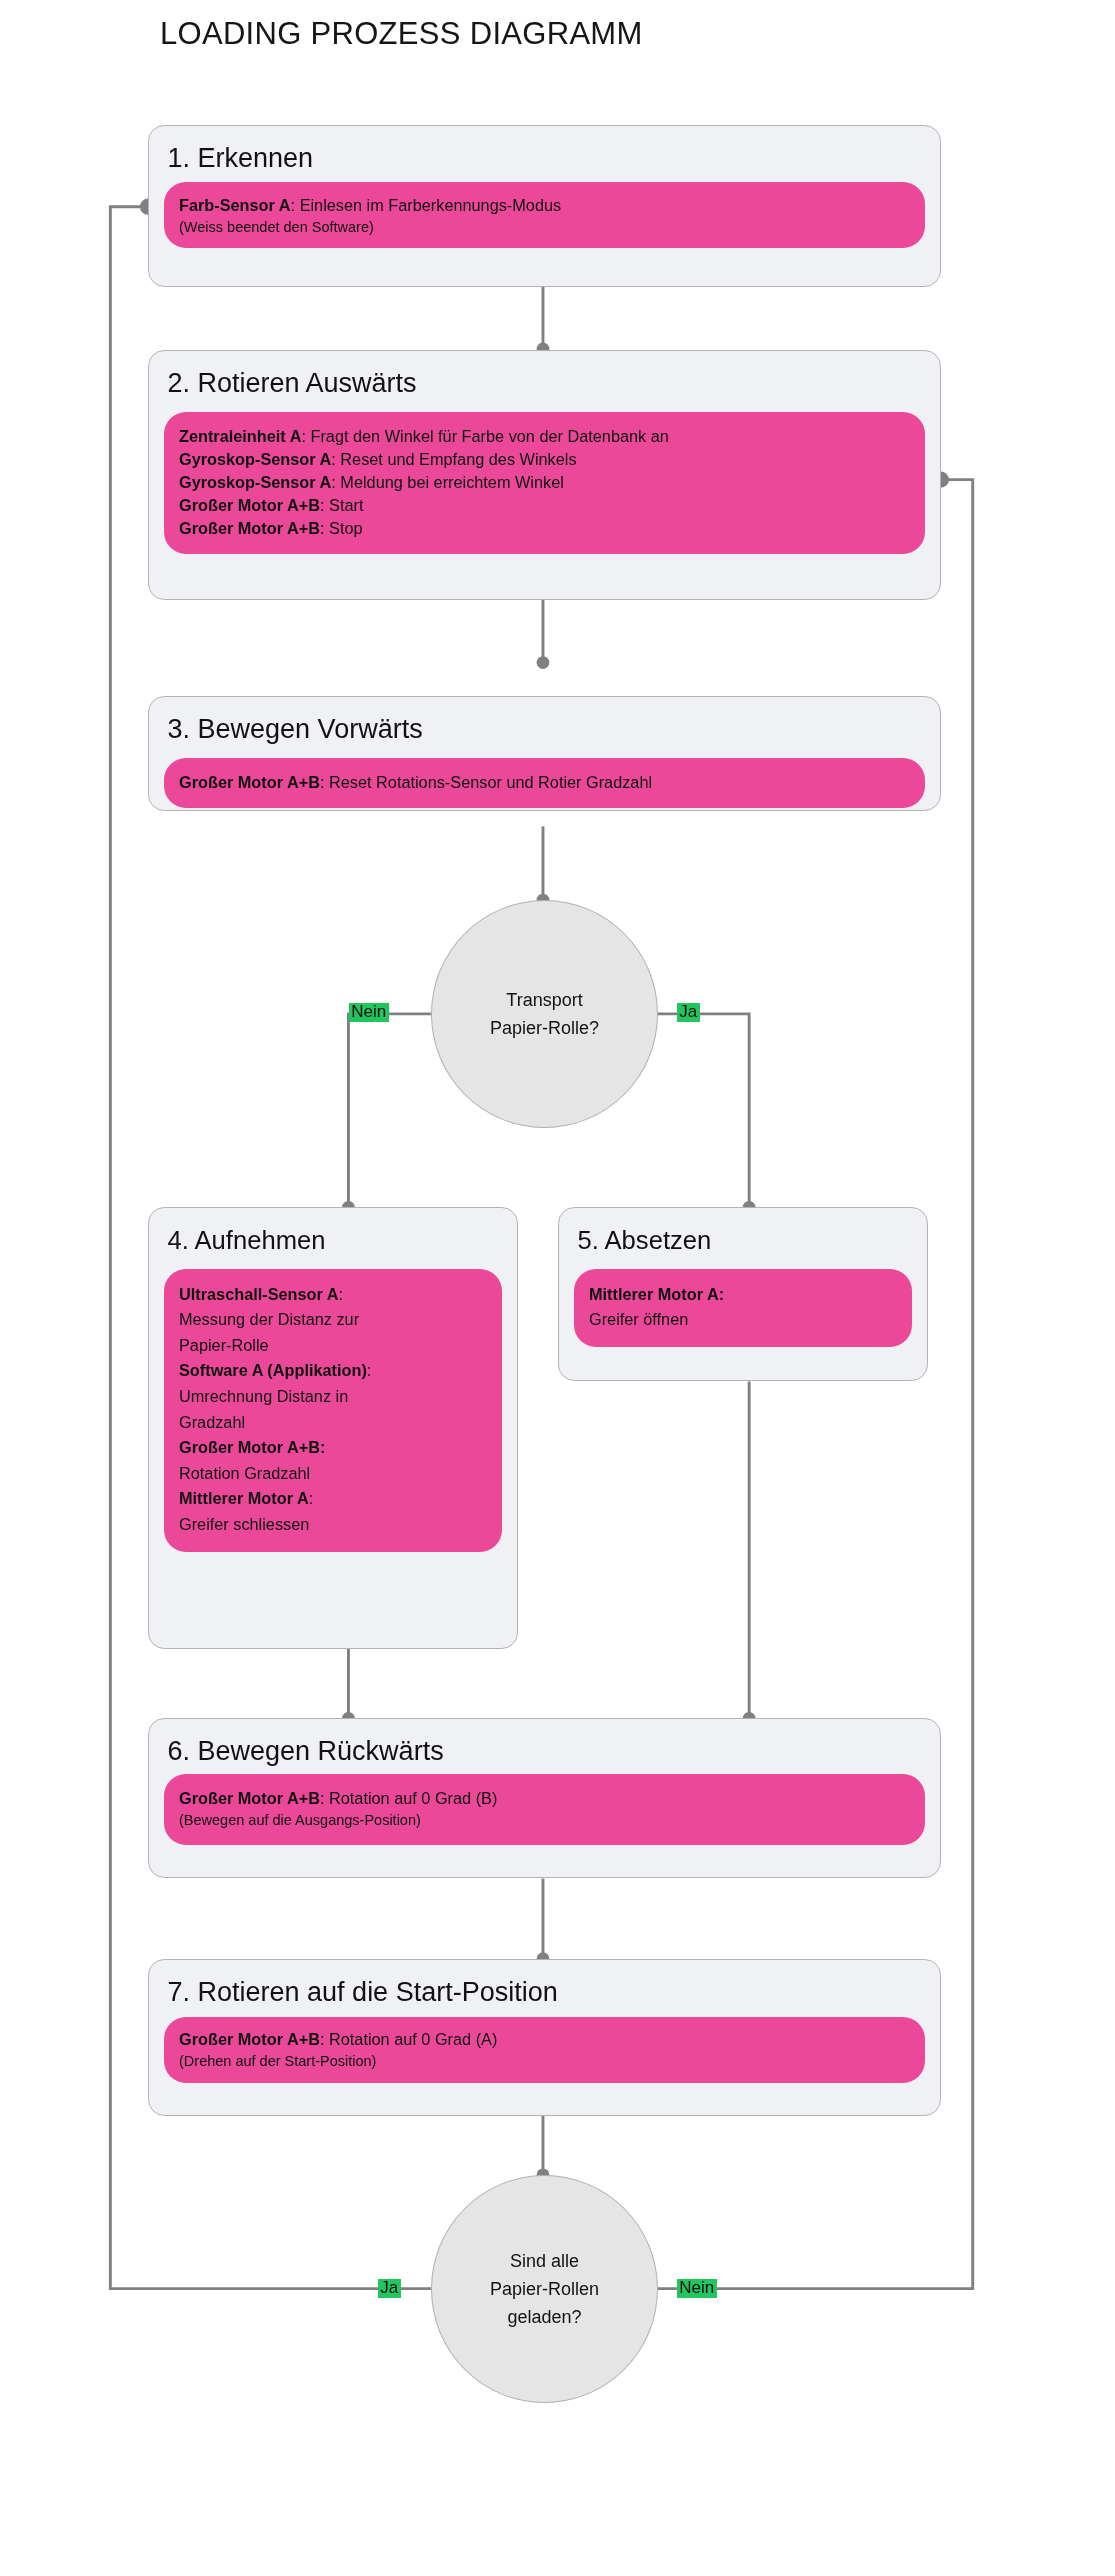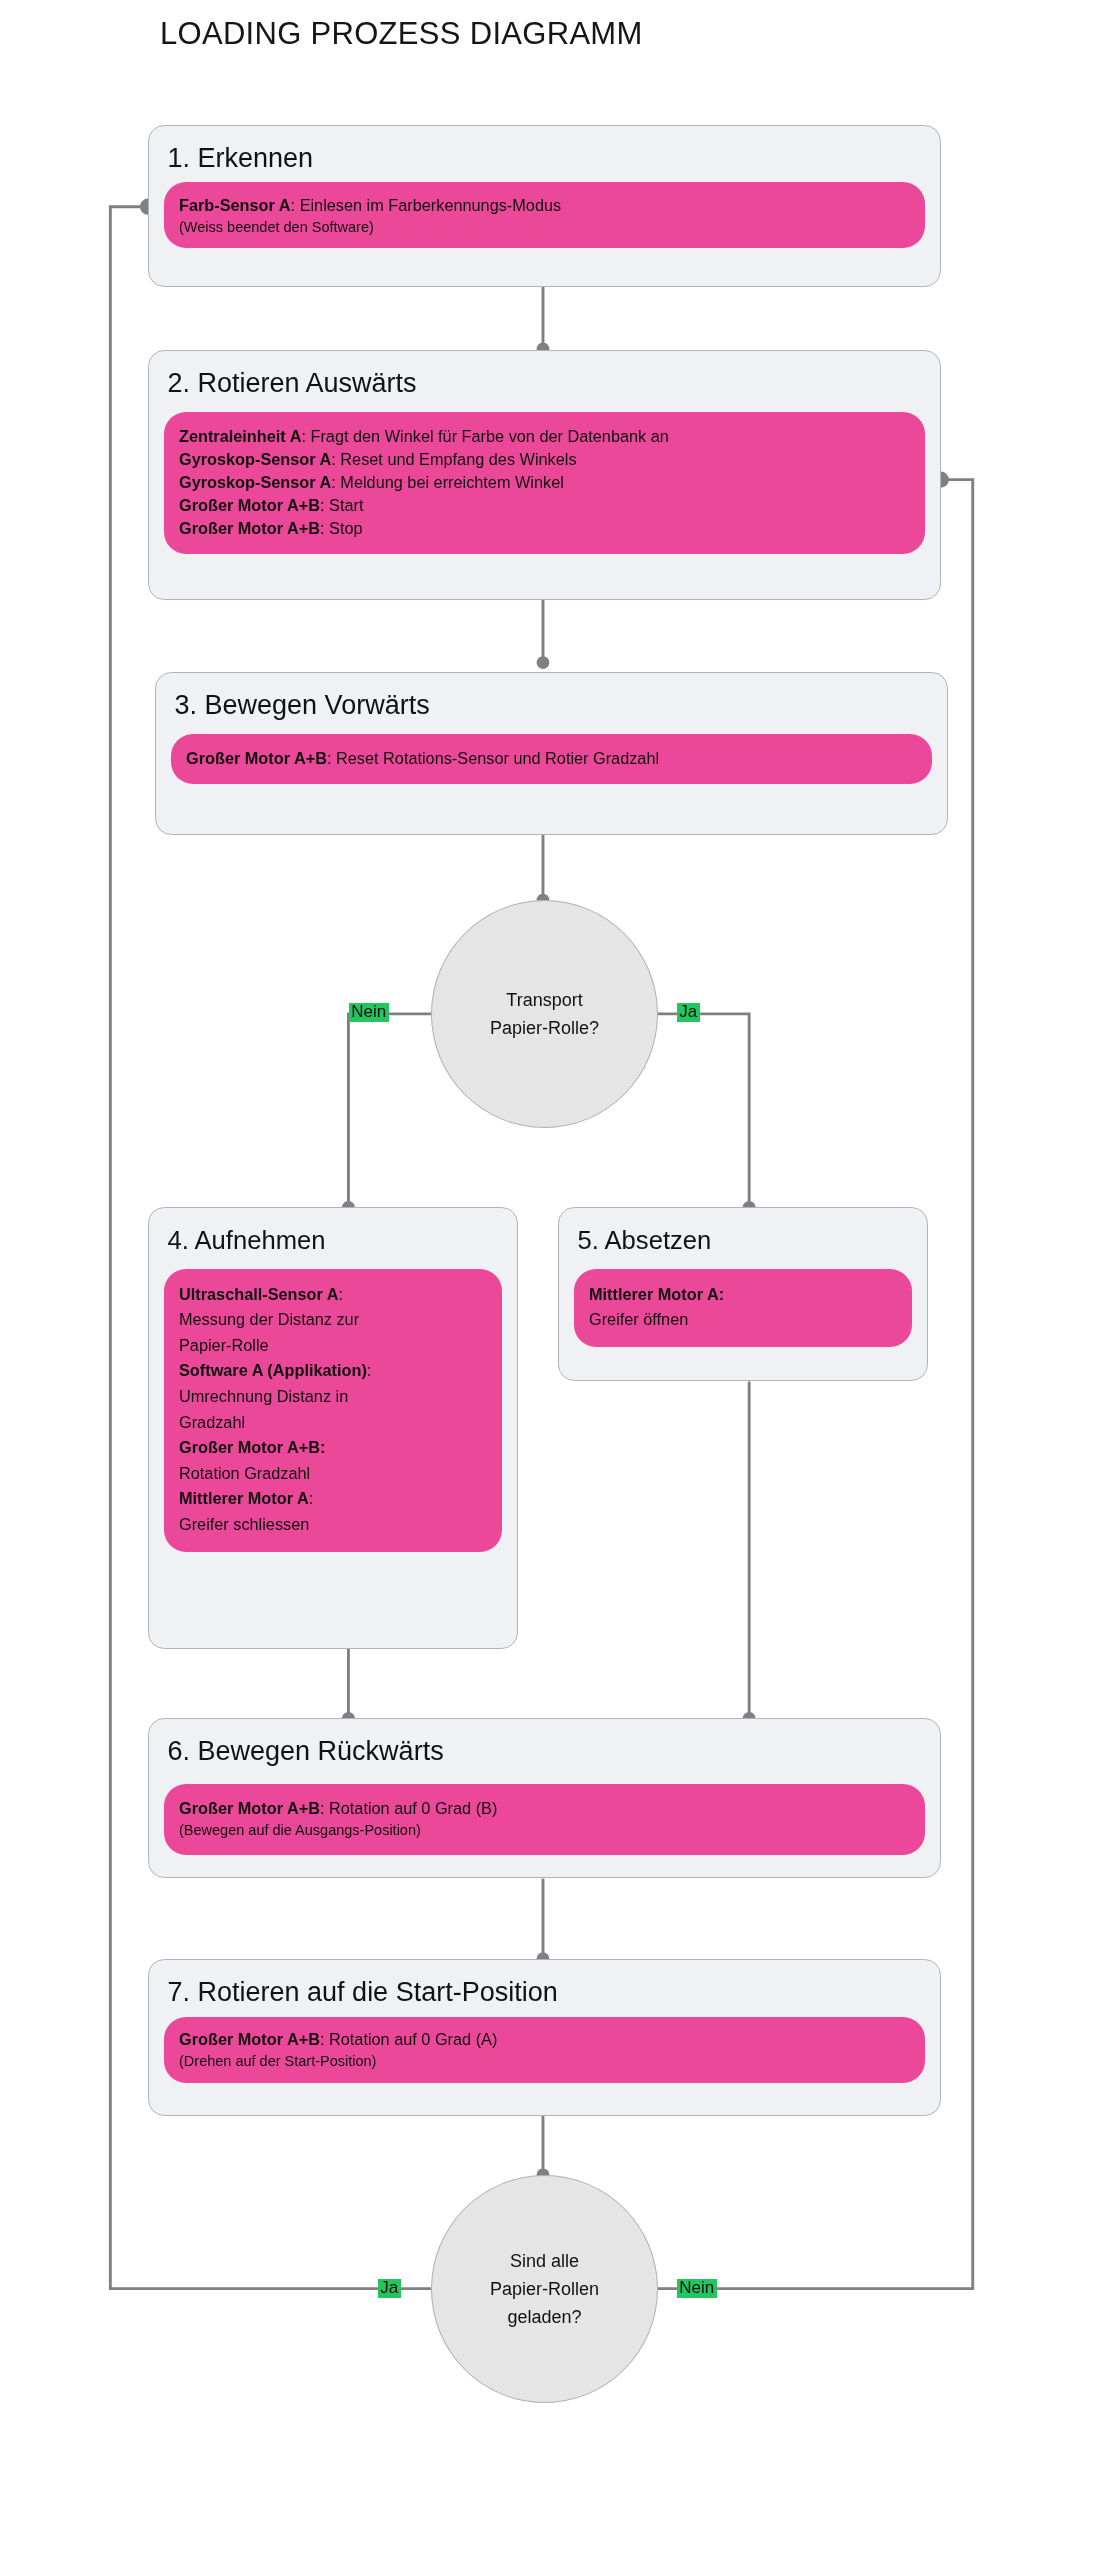--- a/index.html
+++ b/index.html
@@ -42,30 +42,30 @@
 
   
   .node.wide{left:148px;width:793px;}
   
   .node.narrow{width:370px;}
   .node.narrow .node-title{font-size:25.6px;}
   .node.narrow .line{line-height:25.6px;}
 
   #node-1{top:125px;height:162px;}
   #node-2{top:350px;height:250px;}
-  #node-3{top:672px;height:163px;margin-left:7px;}
+  #node-3{top:696px;height:115px;}
   #node-4{left:148px;top:1207px;height:442px;}
   #node-5{left:558px;top:1207px;height:174px;}
   #node-6{top:1718px;height:160px;}
   #node-7{top:1959px;height:157px;}
   #node-7 .node-body{padding-top:10.5px;padding-bottom:11.6px;}
   #node-7 .node-title{margin-bottom:8.1px;}
   #node-1 .node-body{padding-top:11.6px;padding-bottom:10.5px;}
   #node-1 .node-title{margin-bottom:7px;}
-  #node-6 .node-title{margin-bottom:16px;}
+  #node-6 .node-title{margin-bottom:6px;}
 
   
   .decision{
     position:absolute;box-sizing:border-box;
     background:#e5e5e5;border:1.7px solid #b0b0b0;border-radius:50%;
     display:flex;align-items:center;justify-content:center;text-align:center;
   }
   .decision-label{
     font-size:18px;line-height:28px;color:#111;padding:0 9.3px;
   }

